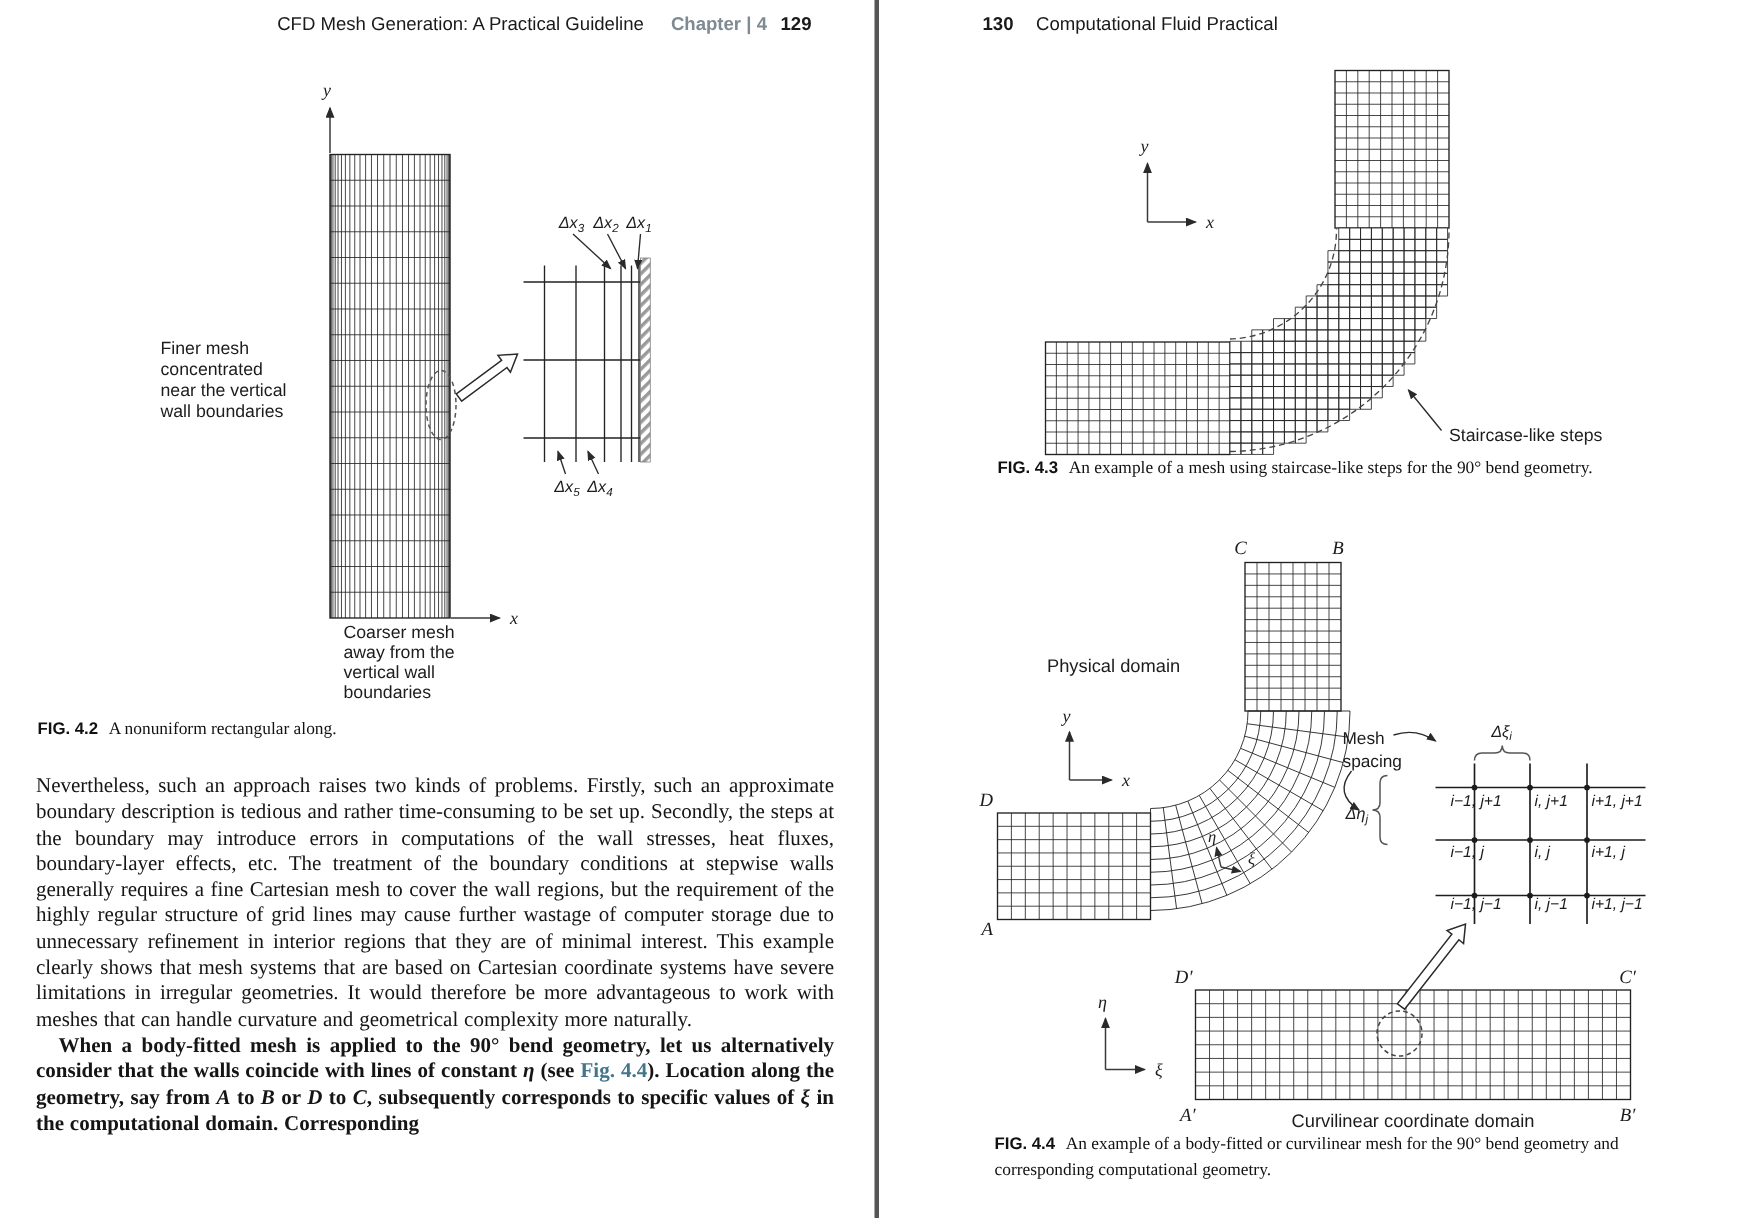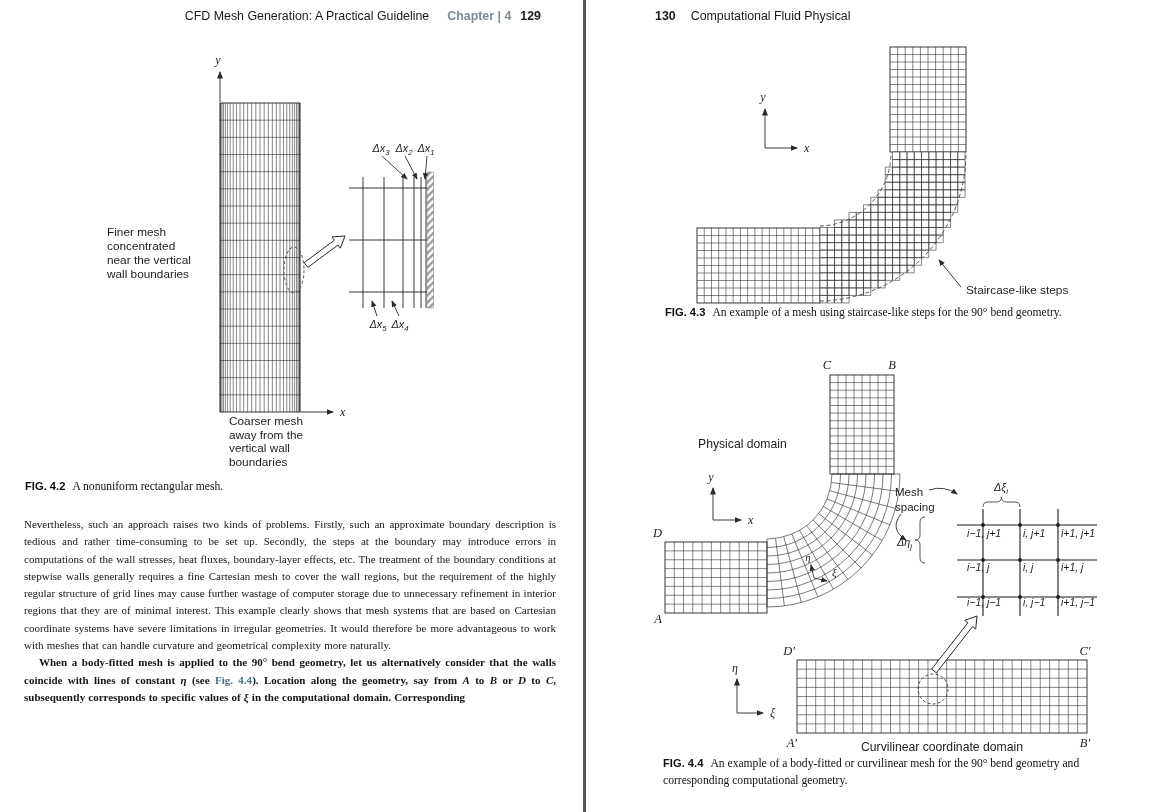--- a/index.html
+++ b/index.html
@@ -21,21 +21,21 @@
   .h-chapter{color:var(--muted);font-weight:bold;margin-left:18px;}
   .h-num{font-weight:bold;margin-left:9px;}
   .header-right{left:70px;}
   .hr-num{font-weight:bold;margin-right:15px;}
   .caption{position:absolute;font-family:"Liberation Serif",serif;font-size:11.6px;
            line-height:16.5px;color:#111;}
   .fig-label{font-family:"Liberation Sans",sans-serif;font-weight:bold;font-size:11.2px;
              margin-right:7px;color:#111;}
   .body-text{position:absolute;left:24px;top:516px;width:532px;}
   .bp{margin:0;text-align:justify;font-family:"Liberation Serif",serif;
-      font-size:11px;line-height:17.3px;color:var(--ink);word-spacing:0.4px;}
+      font-size:14px;line-height:17.3px;color:var(--ink);word-spacing:0.4px;}
   .bp.ind{text-indent:15px;font-weight:bold;}
   .it{font-style:italic;}
   .xref{color:var(--link);}
 </style>
 </head>
 <body>
 
 <div class="spread">
 
   <div class="page page-left">
@@ -75,33 +75,33 @@
         <text x="107" y="236" font-size="11.8" text-anchor="start" font-family="Liberation Sans, sans-serif" fill="#1c1c1c">Finer mesh</text>
         <text x="107" y="250" font-size="11.8" text-anchor="start" font-family="Liberation Sans, sans-serif" fill="#1c1c1c">concentrated</text>
         <text x="107" y="264" font-size="11.8" text-anchor="start" font-family="Liberation Sans, sans-serif" fill="#1c1c1c">near the vertical</text>
         <text x="107" y="278" font-size="11.8" text-anchor="start" font-family="Liberation Sans, sans-serif" fill="#1c1c1c">wall boundaries</text>
         <text x="229" y="425" font-size="11.8" text-anchor="start" font-family="Liberation Sans, sans-serif" fill="#1c1c1c">Coarser mesh</text>
         <text x="229" y="438.5" font-size="11.8" text-anchor="start" font-family="Liberation Sans, sans-serif" fill="#1c1c1c">away from the</text>
         <text x="229" y="452" font-size="11.8" text-anchor="start" font-family="Liberation Sans, sans-serif" fill="#1c1c1c">vertical wall</text>
         <text x="229" y="465.5" font-size="11.8" text-anchor="start" font-family="Liberation Sans, sans-serif" fill="#1c1c1c">boundaries</text>
       </svg>
     <div class="caption" style="left:25px;top:478px;width:522px">
-      <span class="fig-label">FIG. 4.2</span><span>A nonuniform rectangular mesh.</span>
+      <span class="fig-label">FIG. 4.2</span><span>A nonuniform rectangular along.</span>
     </div>
     <div id="body-text" class="body-text">
         <p class="bp"><span>Nevertheless, such an approach raises two kinds of problems. Firstly, such an approximate boundary description is tedious and rather time-consuming to be set up. Secondly, the steps at the boundary may introduce errors in computations of the wall stresses, heat fluxes, boundary-layer effects, etc. The treatment of the boundary conditions at stepwise walls generally requires a fine Cartesian mesh to cover the wall regions, but the requirement of the highly regular structure of grid lines may cause further wastage of computer storage due to unnecessary refinement in interior regions that they are of minimal interest. This example clearly shows that mesh systems that are based on Cartesian coordinate systems have severe limitations in irregular geometries. It would therefore be more advantageous to work with meshes that can handle curvature and geometrical complexity more naturally.</span></p>
         <p class="bp ind"><span>When a body-fitted mesh is applied to the 90° bend geometry, let us alternatively consider that the walls coincide with lines of constant </span><span class="it">η</span><span> (see </span><span class="xref">Fig. 4.4</span><span>). Location along the geometry, say from </span><span class="it">A</span><span> to </span><span class="it">B</span><span> or </span><span class="it">D</span><span> to </span><span class="it">C</span><span>, subsequently corresponds to specific values of </span><span class="it">ξ</span><span> in the computational domain. Corresponding</span></p>
       </div>
   </div>
 
   <div class="divider"></div>
 
   <div class="page page-right">
     <div class="header header-right">
-      <span class="hr-num">130</span><span>Computational Fluid Physical</span>
+      <span class="hr-num">130</span><span>Computational Fluid Practical</span>
     </div>
     <div class="caption" style="left:80px;top:304px;width:480px">
       <span class="fig-label">FIG. 4.3</span><span>An example of a mesh using staircase-like steps for the 90° bend geometry.</span>
     </div>
     <div class="caption" style="left:78px;top:755px;width:468px">
       <span class="fig-label">FIG. 4.4</span><span>An example of a body-fitted or curvilinear mesh for the 90° bend geometry and corresponding computational geometry.</span>
     </div>
   </div>
   <svg id="svg-right" class="fig" viewBox="585 0 584 812">
       <defs>

